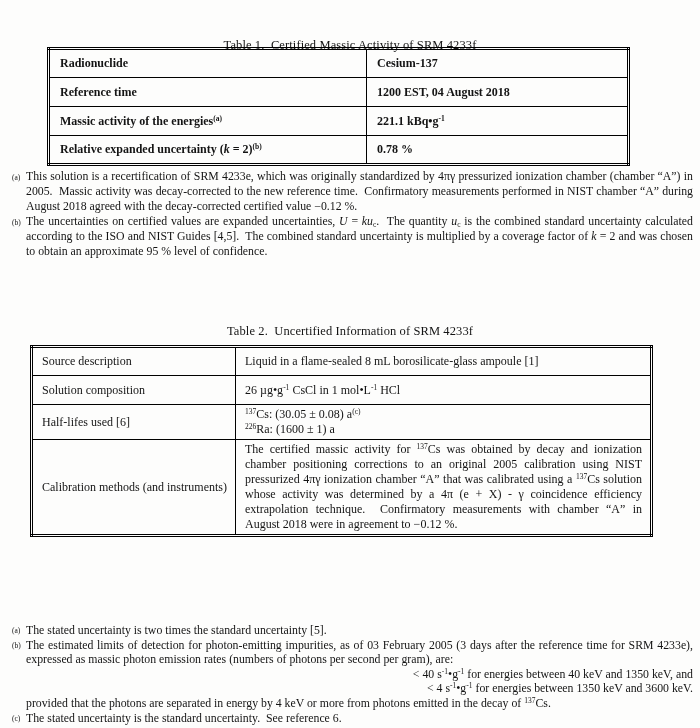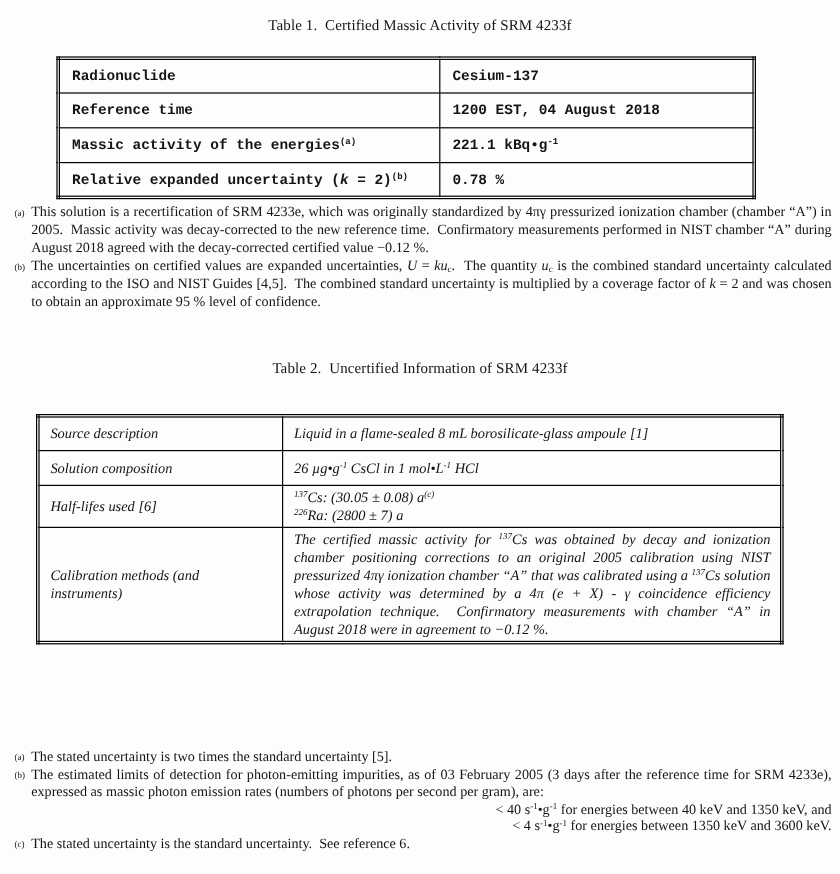--- a/index.html
+++ b/index.html
@@ -3,33 +3,33 @@
 <meta charset="utf-8">
 <style>
   html,body{margin:0;padding:0;}
   body{
     width:700px;height:728px;background:#fdfdfc;color:#141414;
     font-family:"Liberation Serif", serif;overflow:hidden;position:relative;
   }
   .page{position:relative;width:700px;height:728px;}
   .tbl-title{
     position:absolute;left:0;width:700px;text-align:center;
-    font-size:12.5px;letter-spacing:0.1px;
+    font-size:12.5px;letter-spacing:0.1px;margin-top:24px;
   }
   #t1-title{top:14px;}
   #t2-title{top:300px;}
 
   table{border-collapse:collapse;table-layout:fixed;position:absolute;}
   #table1{top:47px;left:47px;width:583px;border:3px double #000;}
   #table2{top:345px;left:30px;width:623px;border:3px double #000;}
   td{border:1px solid #000;font-size:12px;vertical-align:middle;overflow:hidden;}
-  #table1 td{font-weight:bold;padding:2px 8px 2px 10px;font-family:Liberation Mono, monospace;}
+  #table1 td{font-weight:bold;padding:2px 8px 2px 10px;}
   #table1 tr{height:29px;}
   #table1 .label-cell{width:298px;}
-  #table2 td{padding:2px 8px 2px 9px;line-height:15px;font-style:italic;}
+  #table2 td{padding:2px 8px 2px 9px;line-height:15px;}
   #table2 .label-cell{width:185px;}
   #table2 tr{height:29px;}
   #table2 tr:nth-child(6){height:31px;}
   #table2 tr:nth-child(7){height:90px;}
   #table2 tr:nth-child(7) .value-cell{vertical-align:top;}
   .value-cell.justify{text-align:justify;line-height:15.3px;}
 
   sup{font-size:7.5px;line-height:0;vertical-align:4px;}
   sub{font-size:7.5px;line-height:0;vertical-align:-2px;}
 
@@ -88,39 +88,40 @@
         <tr>
           <td class="cell label-cell"><span>Source description</span></td>
           <td class="cell value-cell"><span>Liquid in a flame-sealed 8 mL borosilicate-glass ampoule [1]</span></td>
         </tr>
         <tr>
           <td class="cell label-cell"><span>Solution composition</span></td>
           <td class="cell value-cell"><span>26 µg•g</span><sup>-1</sup><span> CsCl in 1 mol•L</span><sup>-1</sup><span> HCl</span></td>
         </tr>
         <tr>
           <td class="cell label-cell"><span>Half-lifes used [6]</span></td>
-          <td class="cell value-cell"><sup>137</sup><span>Cs: (30.05 ± 0.08) a</span><sup>(c)</sup><br><sup>226</sup><span>Ra: (2800 ± 7) a</span></td>
+          <td class="cell value-cell"><sup>137</sup><span>Cs: (30.05 ± 0.08) a</span><sup>(c)</sup><br><sup>226</sup><span>Ra: (1600 ± 1) a</span></td>
         </tr>
         <tr>
           <td class="cell label-cell"><span>Calibration methods (and instruments)</span></td>
           <td class="cell value-cell justify"><span>The certified massic activity for </span><sup>137</sup><span>Cs was obtained by decay and ionization chamber positioning corrections to an original 2005 calibration using NIST pressurized 4πγ ionization chamber “A” that was calibrated using a </span><sup>137</sup><span>Cs solution whose activity was determined by a 4π (e + X) - γ coincidence efficiency extrapolation technique.&nbsp; Confirmatory measurements with chamber “A” in August 2018 were in agreement to −0.12 %.</span></td>
         </tr>
       </tbody>
   </table>
 
   <div class="fn-block" id="fn2">
       <div class="footnote">
         <span class="fn-marker">(a)</span>
         <div class="fn-para"><span>The stated uncertainty is two times the standard uncertainty [5].</span></div>
       </div>
       <div class="footnote">
         <span class="fn-marker">(b)</span>
         <div class="fn-para"><span>The estimated limits of detection for photon-emitting impurities, as of 03 February 2005 (3 days after the reference time for SRM 4233e), expressed as massic photon emission rates (numbers of photons per second per gram), are:</span></div>
         <div class="fn-para fn-indent"><span>&lt; 40 s</span><sup>-1</sup><span>•g</span><sup>-1</sup><span> for energies between 40 keV and 1350 keV, and</span></div>
         <div class="fn-para fn-indent"><span>&lt; 4 s</span><sup>-1</sup><span>•g</span><sup>-1</sup><span> for energies between 1350 keV and 3600 keV.</span></div>
+        <div class="fn-para fn-flush"><span>provided that the photons are separated in energy by 4 keV or more from photons emitted in the decay of </span><sup>137</sup><span>Cs.</span></div>
       </div>
       <div class="footnote">
         <span class="fn-marker">(c)</span>
         <div class="fn-para"><span>The stated uncertainty is the standard uncertainty.&nbsp; See reference 6.</span></div>
       </div>
     </div>
 
 </div>
 
 </body></html>

